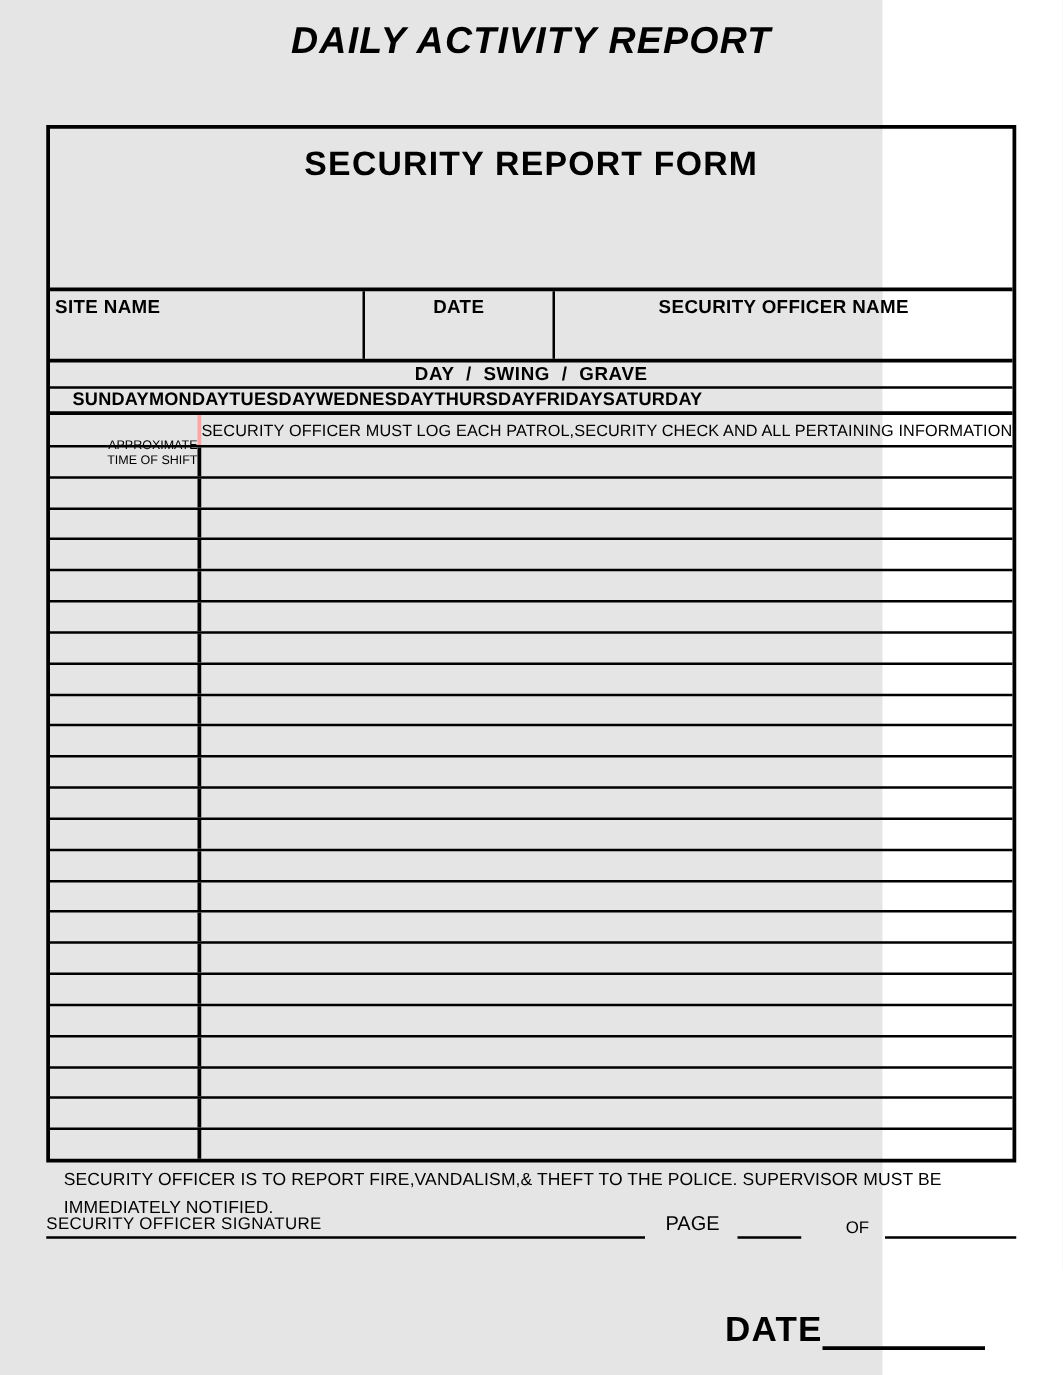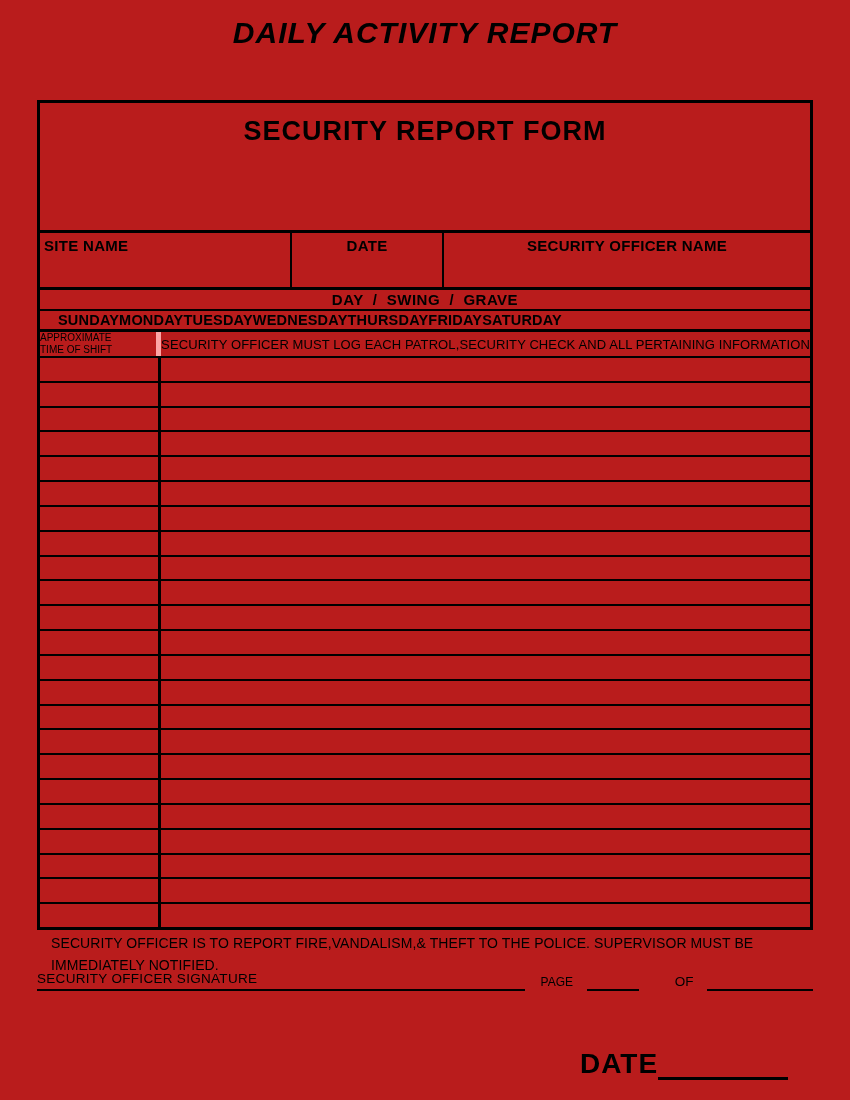--- a/index.html
+++ b/index.html
@@ -1,19 +1,19 @@
 <!DOCTYPE html>
 <html><head>
 <meta charset="utf-8">
 <style>
   * { margin:0; padding:0; box-sizing:border-box; }
   html,body { width:850px; height:1100px; background:#ffffff; color:#000;
     font-family:"Liberation Sans", sans-serif; position:relative; overflow:hidden; }
 
-  .page { position:relative; width:850px; height:1100px; background:#b91c1c; }
+  .page { position:relative; width:706px; height:1100px; background:#e5e5e5; }
 
   .doc-title { position:absolute; top:16px; left:0; width:850px; text-align:center;
     font-size:30px; font-weight:bold; font-style:italic; letter-spacing:1px; }
 
   .form-box { position:absolute; left:37px; top:100px; width:776px; height:830px;
     border:3px solid #000; display:flex; flex-direction:column; }
 
   .box-header { height:127px; text-align:center; padding-top:13px;
     font-size:27px; font-weight:bold; letter-spacing:1px; }
 
@@ -26,38 +26,38 @@
   .field-blank { width:100%; height:30px; }
 
   .shift-row { border-top:3px solid #000; height:22px; text-align:center;
     font-size:15px; font-weight:bold; line-height:20px; white-space:pre; letter-spacing:0.5px; }
 
   .days-row { border-top:2px solid #000; height:20px; display:flex;
     justify-content:flex-start; padding:0 58px 0 18px; }
   .day { font-size:14.5px; font-weight:bold; line-height:18px; letter-spacing:0.2px; }
 
   .thead-row { border-top:3px solid #000; height:27px; display:flex; }
-  .thead-time { width:121px; border-right:5px solid #fca5a5; text-align:left;
-    font-size:10px; line-height:1.2; padding-top:0; }
+  .thead-time { width:121px; border-right:3px solid #fca5a5; text-align:right;
+    font-size:10px; line-height:1.2; padding-top:19px; }
   .thead-log { flex:1; text-align:center; font-size:13px; line-height:25px;
     letter-spacing:0.1px; }
 
   .log-body { flex:1; display:flex; flex-direction:column; }
   .log-row { height:24.83px; border-top:2px solid #000; display:flex; }
   .log-time-cell { width:121px; border-right:3px solid #000; }
   .log-entry-cell { flex:1; }
 
   .notice { position:absolute; left:51px; top:933px; width:758px;
     font-size:14px; line-height:1.55; letter-spacing:0.1px; }
 
   .sig-row { position:absolute; left:37px; top:969px; width:776px; height:22px;
     display:flex; align-items:flex-end; }
   .sig-line { width:490px; border-bottom:2px solid #000; font-size:13.5px;
     font-weight:normal; padding-bottom:3px; letter-spacing:0.3px; }
-  .page-label { font-size:12px; margin-left:16px; padding-bottom:2px; }
+  .page-label { font-size:16px; margin-left:16px; padding-bottom:2px; }
   .page-blank { width:52px; border-bottom:2px solid #000; margin-left:14px; height:16px; }
   .of-label { font-size:13.5px; margin-left:36px; padding-bottom:2px;text-align:center; }
   .of-blank { width:107px; border-bottom:2px solid #000; margin-left:13px; height:16px; }
 
   .date-block { position:absolute; left:580px; top:1048px; display:flex; align-items:flex-end; }
   .date-label { font-size:28px; font-weight:bold; letter-spacing:1px; }
   .date-blank { width:130px; border-bottom:3px solid #000; height:30px; }
 </style>
 </head>
 <body>

